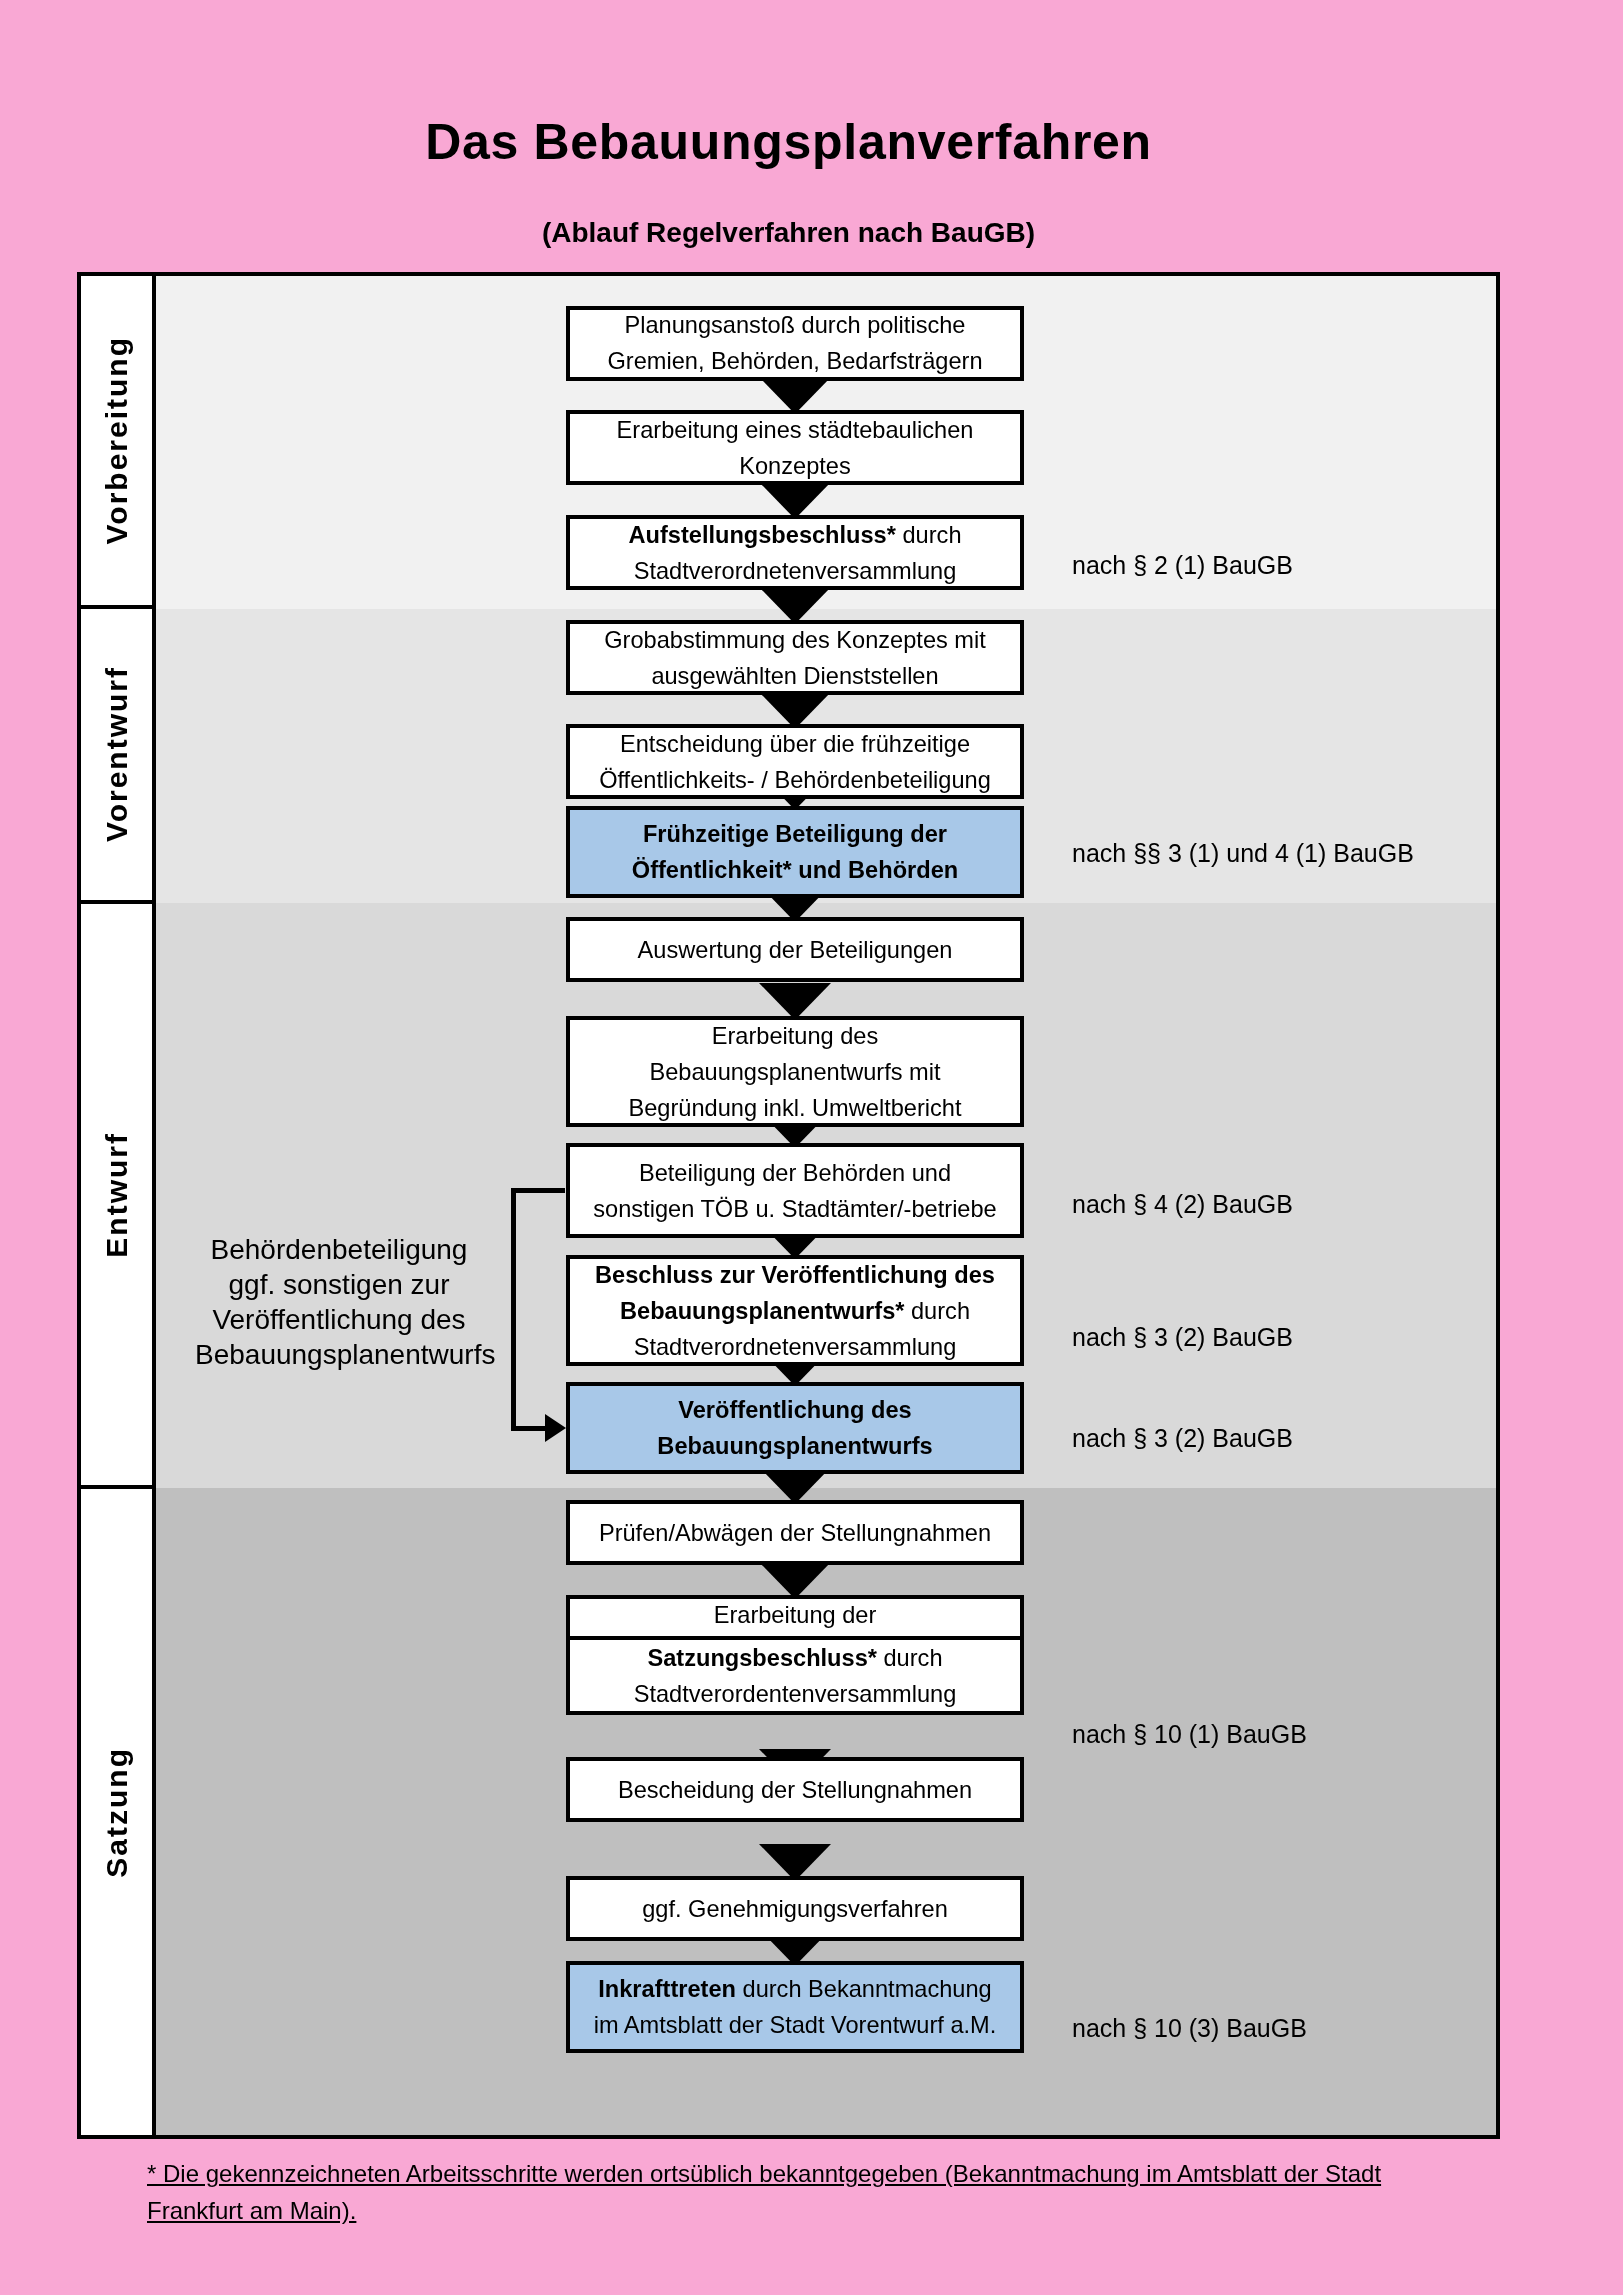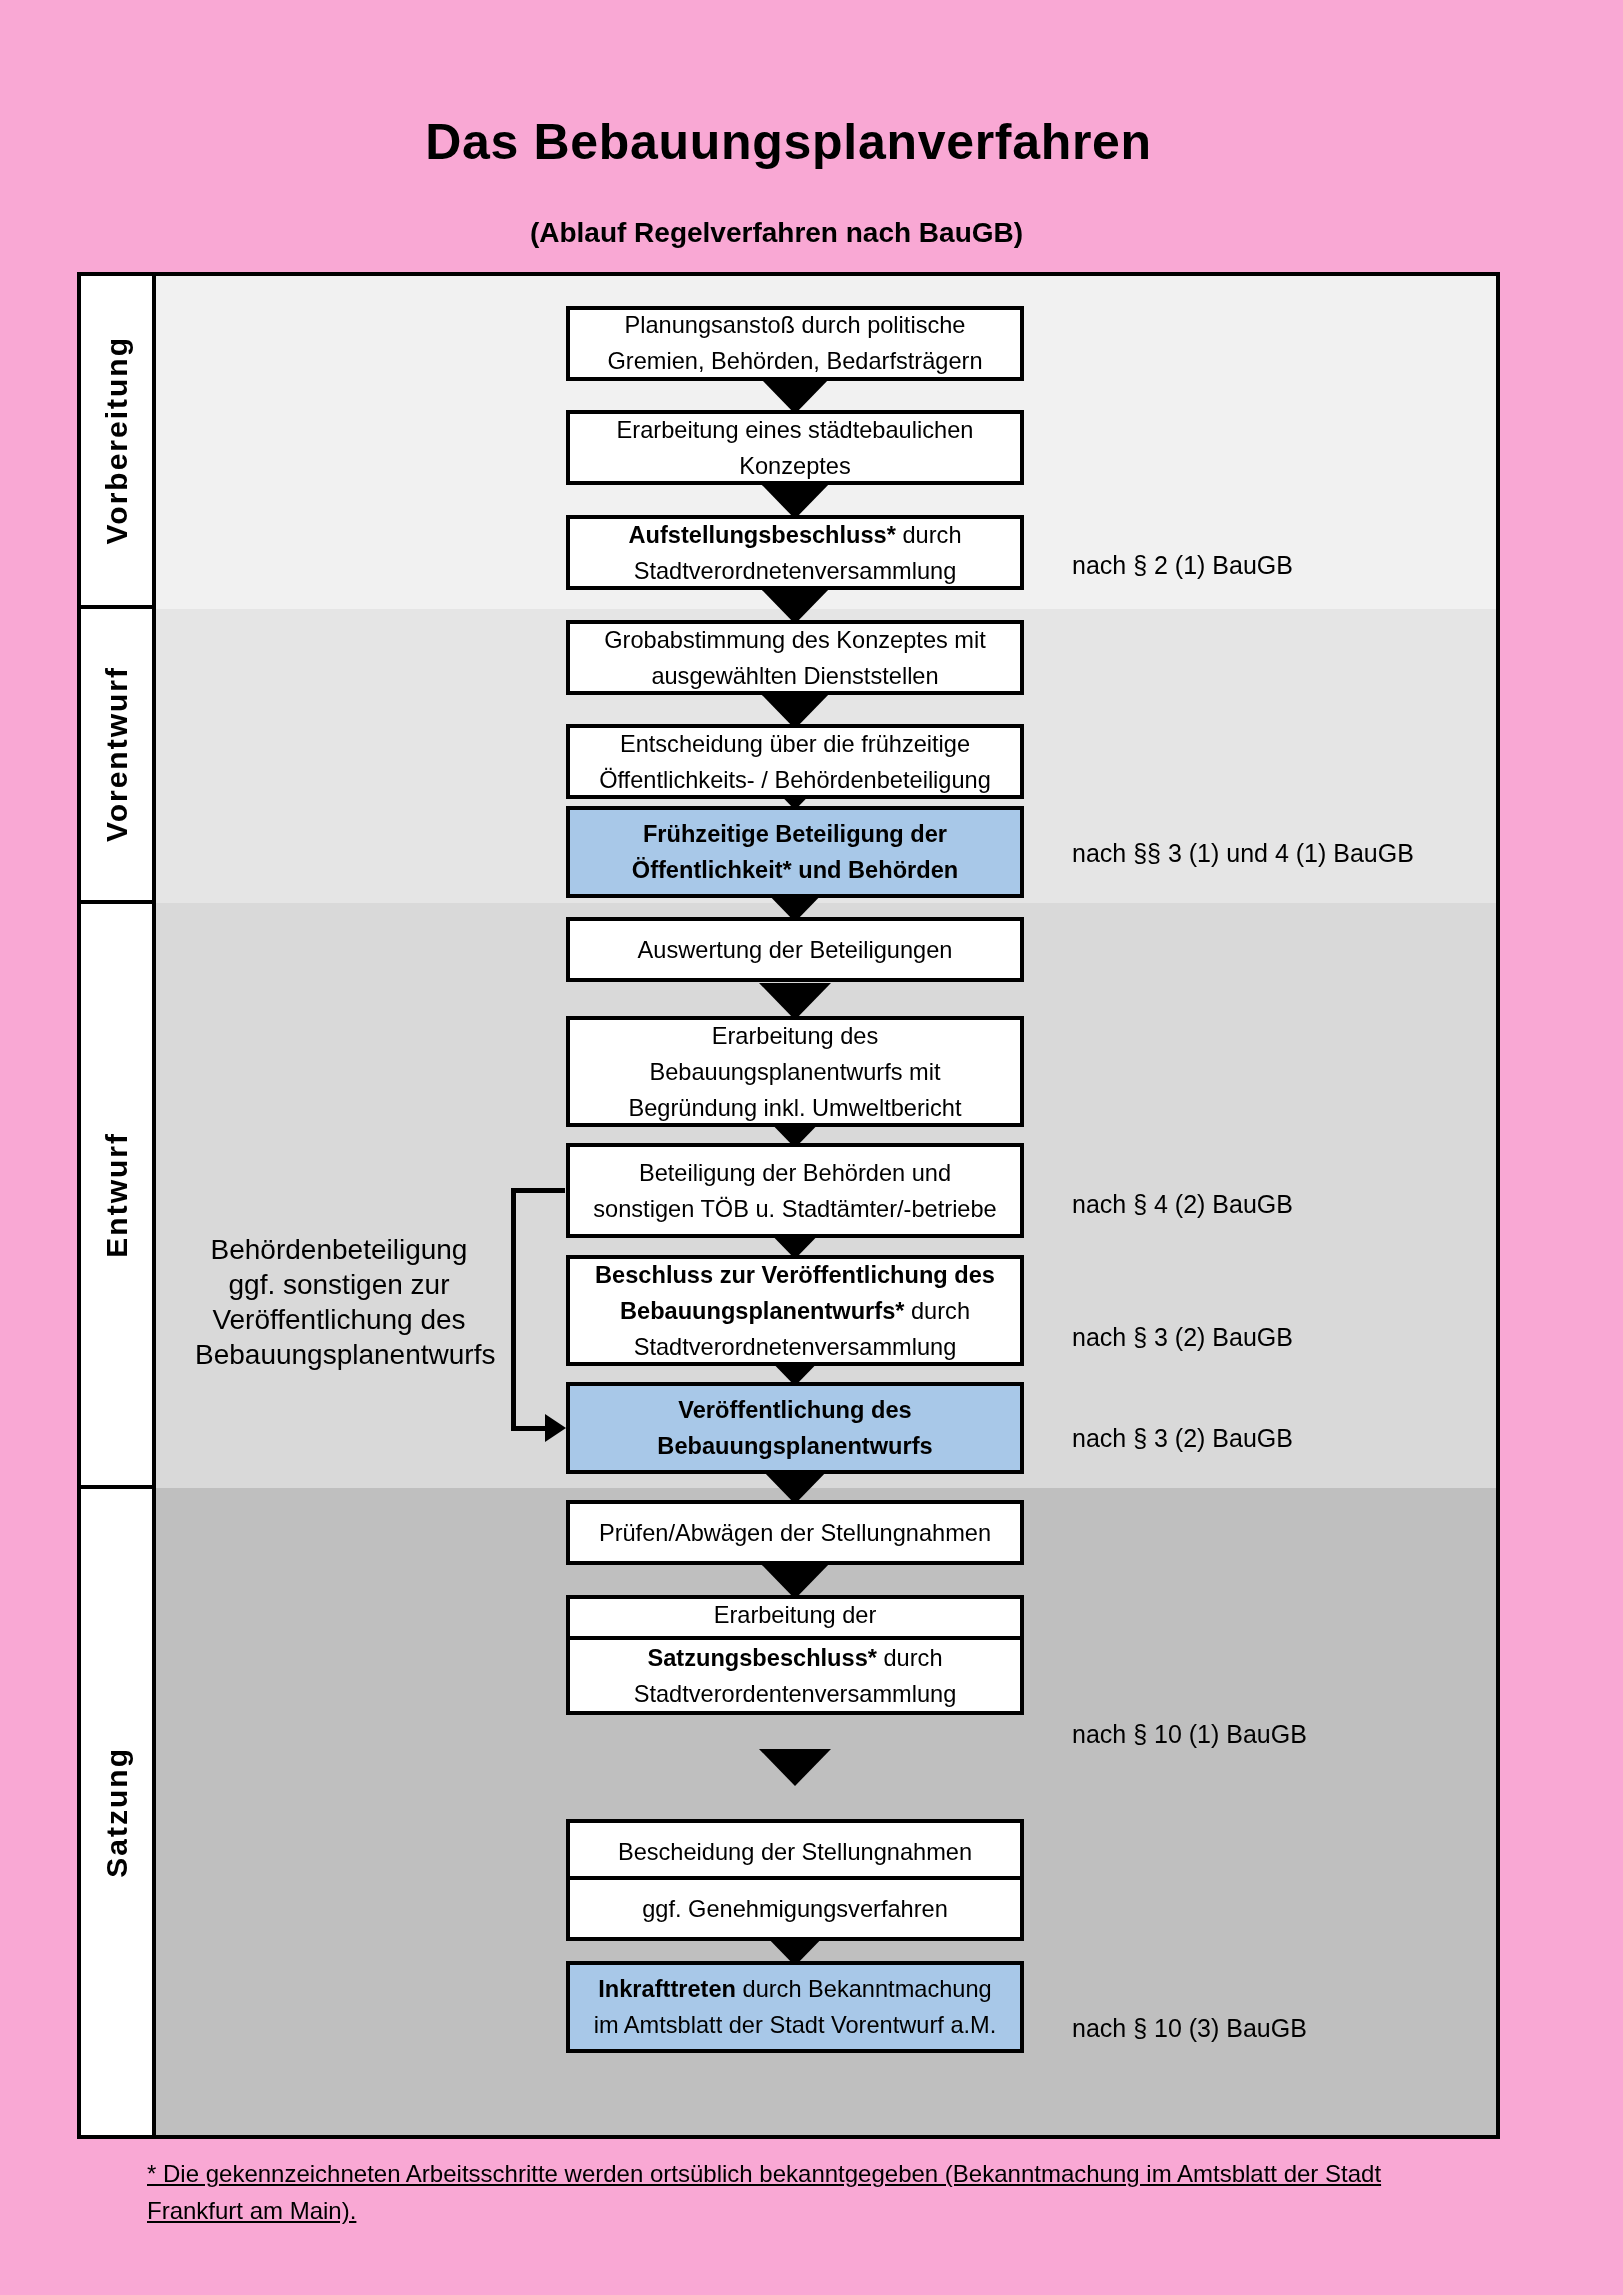--- a/index.html
+++ b/index.html
@@ -2,21 +2,21 @@
 <html lang="de" style="font-size:10.5px"><head>
 <meta charset="utf-8">
 <style>
   * { margin:0; padding:0; box-sizing:border-box; }
   html,body { width:1623px; height:2295px; background:#ffffff;
               font-family:"Liberation Sans","DejaVu Sans",sans-serif; color:#000; }
   .page { position:relative; width:1623px; height:2295px; overflow:hidden; background:#f9a8d4; }
 
   .title    { position:absolute; left:77px; width:1423px; top:113px; text-align:center;
               font-size:50px; font-weight:bold; letter-spacing:0.7px; }
-  .subtitle { position:absolute; left:65px; width:1423px; top:217px; text-align:center;
+  .subtitle { position:absolute; left:77px; width:1423px; top:217px; text-align:center;
               font-size:28px; font-weight:bold; }
 
   .frame { position:absolute; left:77px; top:272px; width:1423px; height:1867px;
            border:4.6px solid #000; display:flex; background:#fff; }
 
   .label-col { width:75px; border-right:4.6px solid #000; display:flex; flex-direction:column; background:#fff; }
   .phase-cell { display:flex; align-items:center; justify-content:center; background:#fff; }
   .phase-cell.c1 { height:333px; border-bottom:4.6px solid #000; }
   .phase-cell.c2 { height:295px; border-bottom:4.6px solid #000; }
   .phase-cell.c3 { height:585px; border-bottom:4.6px solid #000; }
@@ -183,21 +183,21 @@
       </div>
       <div class="arrow" style="top:1378px"></div>
 
       <div class="fbox" style="top:1360px;height:79px">
         <div><b>Satzungsbeschluss*</b><span> durch</span></div>
         <div>Stadtverordentenversammlung</div>
       </div>
       <div class="ref" style="top:1443px">nach § 10 (1) BauGB</div>
       <div class="arrow" style="top:1473px"></div>
 
-      <div class="fbox" style="top:1543px;height:65px">
+      <div class="fbox" style="top:1481px;height:65px">
         <div>Bescheidung der Stellungnahmen</div>
       </div>
       <div class="arrow" style="top:1568px"></div>
 
       <div class="fbox" style="top:1600px;height:65px">
         <div>ggf. Genehmigungsverfahren</div>
       </div>
       <div class="arrow" style="top:1653px"></div>
 
       <div class="fbox hl" style="top:1685px;height:92px">

